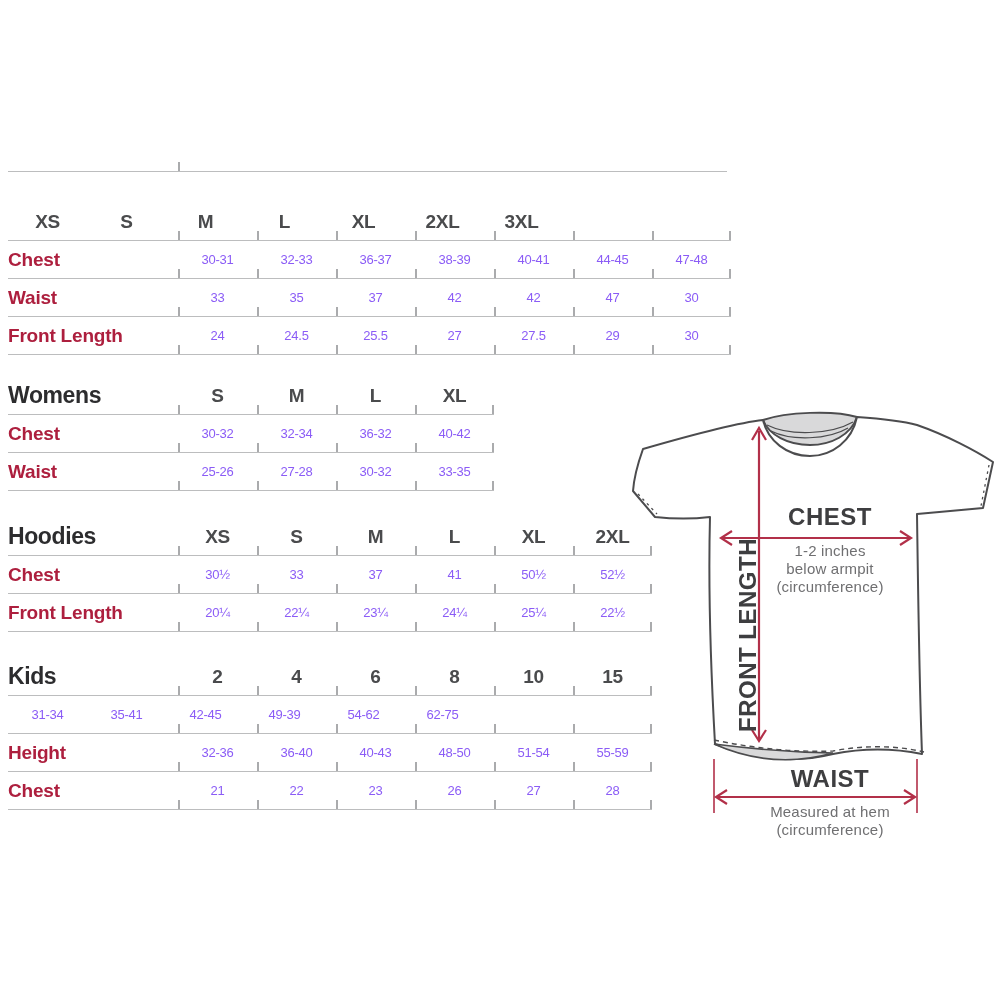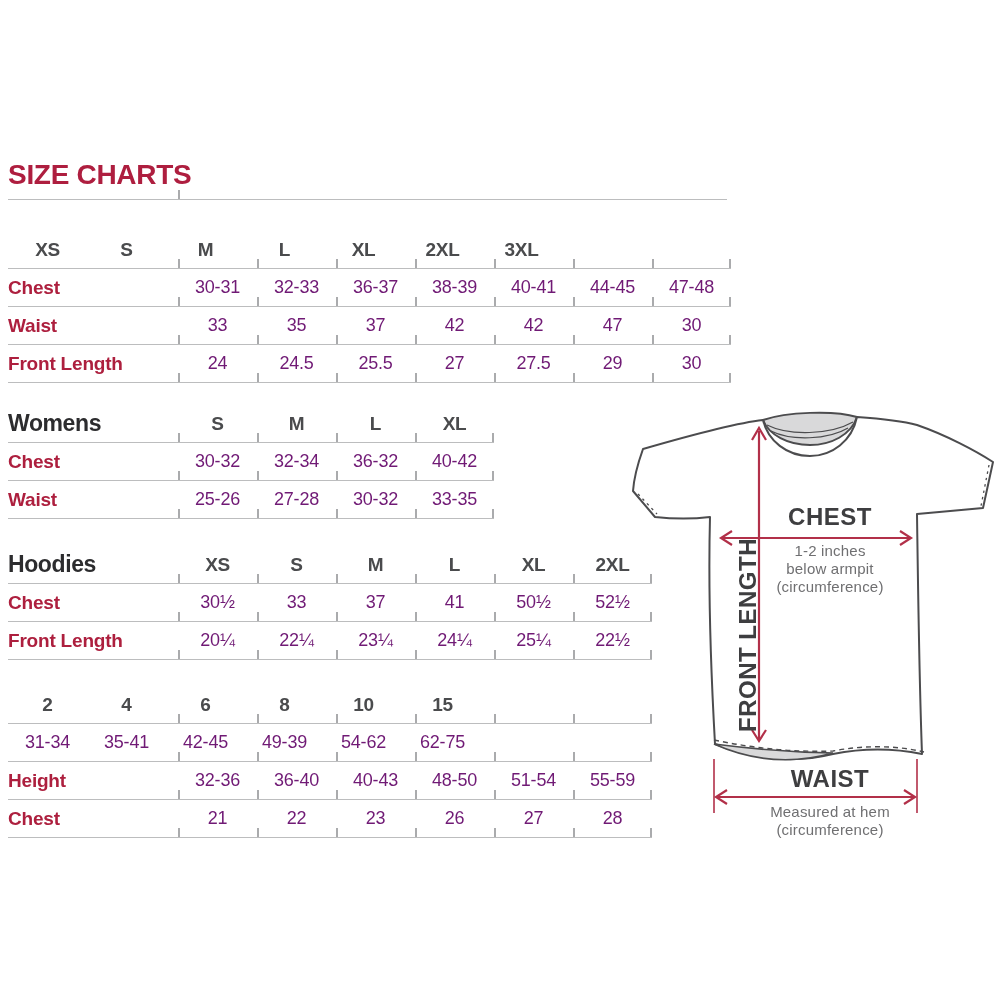--- a/index.html
+++ b/index.html
@@ -18,32 +18,31 @@
   .size-table{margin-top:24px;}
   .size-table[data-table-id="mens"]{margin-top:31px;}
   .size-table[data-table-id="womens"]{margin-top:22px;}
   .size-table[data-table-id="hoodies"]{margin-top:27px;}
   .size-table[data-table-id="kids"]{margin-top:26px;}
   .t-row{position:relative;display:flex;height:37px;border-bottom:1.5px solid #bcbdbe;}
   .cell{display:flex;align-items:center;height:100%;}
   .label-cell{width:170px;}
   .section-name{font-size:23px;font-weight:700;color:#2C2C2E;letter-spacing:-0.4px;}
   .size-cell{width:79px;justify-content:center;font-size:19px;font-weight:700;color:#4A4B4D;letter-spacing:-0.3px;}
-  .value-cell{width:79px;justify-content:center;font-size:18px;color:#701a75;letter-spacing:-0.2px;}
+  .value-cell{width:79px;justify-content:center;font-size:13px;color:#8b5cf6;letter-spacing:-0.2px;}
   .lbl-red{font-size:19px;font-weight:700;color:#AD1F3E;letter-spacing:-0.2px;}
   .lbl-dark{font-size:19px;font-weight:700;color:#3A3A3C;letter-spacing:-0.2px;white-space:pre;}
   .diagram{position:absolute;left:626px;top:403px;width:372px;height:460px;}
   .big-label{font-family:"Liberation Sans","DejaVu Sans",sans-serif;font-size:24px;font-weight:700;fill:#3E3E40;letter-spacing:0.5px;text-anchor:middle;}
   .note{font-family:"Liberation Sans","DejaVu Sans",sans-serif;font-size:15px;fill:#6F6F71;text-anchor:middle;letter-spacing:0.2px;}
 </style>
 </head>
 <body>
 
 <div class="sheet">
-  <h1 class="page-title">SIZE CHARTS</h1>
   <div class="title-rule">
     <span class="tick" style="left:170px"></span>
   </div>
 
   <div class="size-table" data-table-id="mens" style="width: 723px;">
       <div class="t-row">
         <div class="cell size-cell">XS</div>
         <div class="cell size-cell">S</div>
         <div class="cell size-cell">M</div>
         <div class="cell size-cell">L</div>
@@ -211,20 +210,21 @@
         <span class="tick" style="left: 249px;"></span>
         <span class="tick" style="left: 328px;"></span>
         <span class="tick" style="left: 407px;"></span>
         <span class="tick" style="left: 486px;"></span>
         <span class="tick" style="left: 565px;"></span>
         <span class="tick" style="left: 642px;"></span>
       </div>
     </div>
   <div class="size-table" data-table-id="kids" style="width: 644px;">
       <div class="t-row">
+        <div class="cell label-cell section-name">Kids</div>
         <div class="cell size-cell">2</div>
         <div class="cell size-cell">4</div>
         <div class="cell size-cell">6</div>
         <div class="cell size-cell">8</div>
         <div class="cell size-cell">10</div>
         <div class="cell size-cell">15</div>
         <span class="tick" style="left: 170px;"></span>
         <span class="tick" style="left: 249px;"></span>
         <span class="tick" style="left: 328px;"></span>
         <span class="tick" style="left: 407px;"></span>

